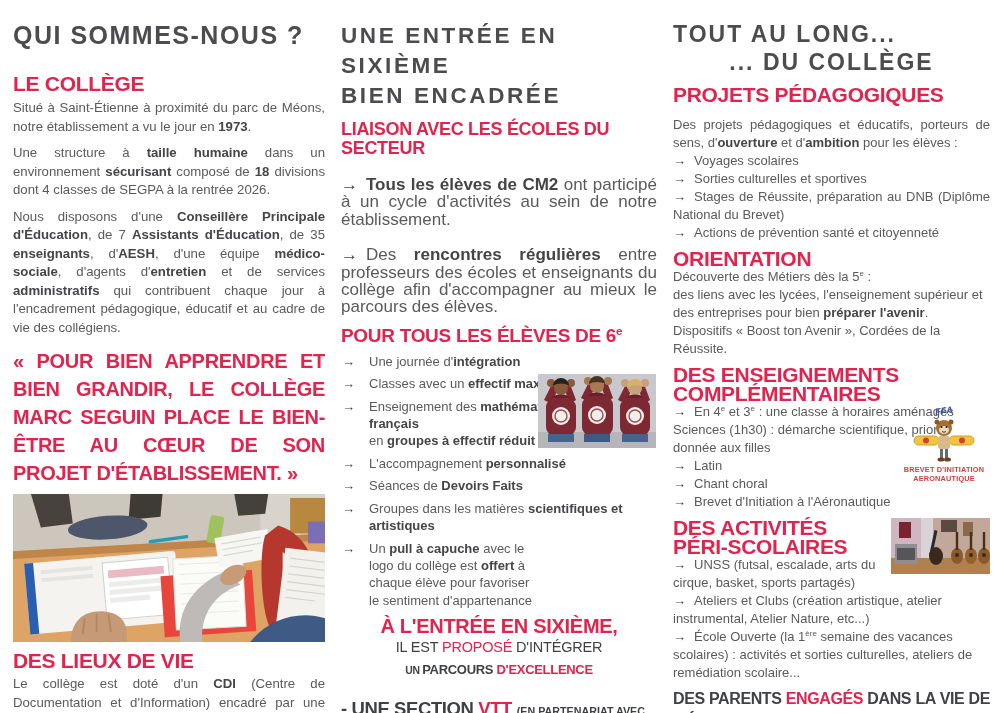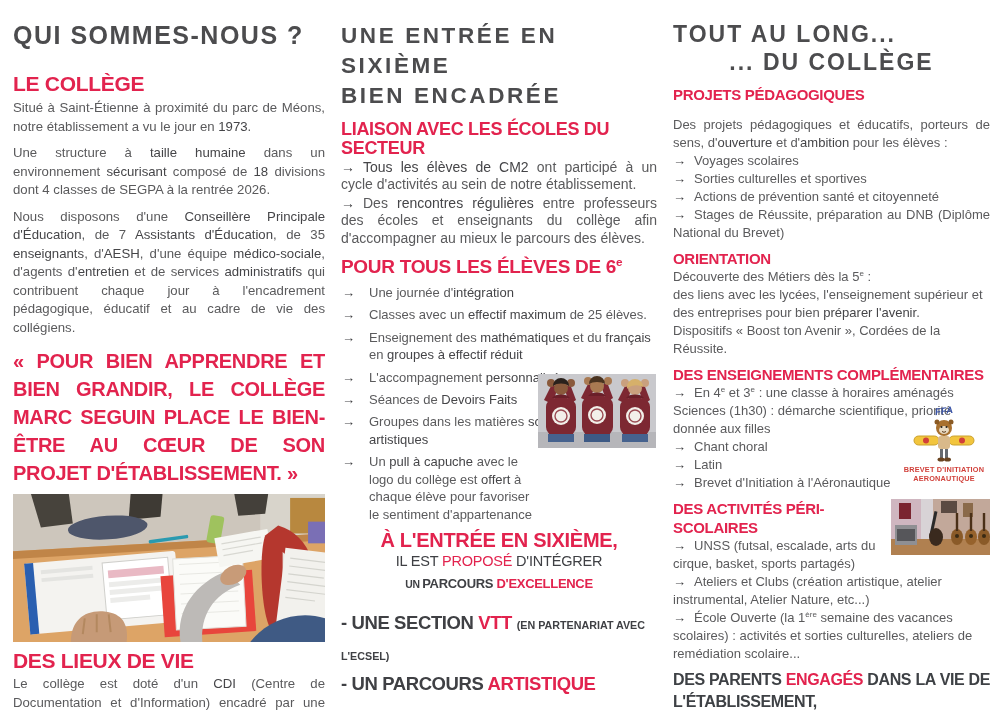--- a/index.html
+++ b/index.html
@@ -13,43 +13,43 @@
   h1{margin:0;font-weight:bold;color:var(--tg,#4c4c4e);}
   .t-left{margin-top:21px;font-size:25px;letter-spacing:1.5px;}
   .t-mid{margin-top:21px;font-size:22.5px;letter-spacing:2.6px;line-height:30px;}
   .t-right{margin-top:20px;font-size:23px;letter-spacing:2px;line-height:28px;}
   .tr2{display:block;text-align:center;}
 
   .rh{margin:0;font-weight:bold;color:var(--red,#e2234e);letter-spacing:-0.3px;}
   .rh-big{font-size:21px;line-height:24px;margin-top:22px;}
   .rh-mid{font-size:18px;line-height:19px;}
   .rh-p6{font-size:19px;line-height:21px;}
-  .rh-right{font-size:15px;line-height:19px;}
+  .rh-right{font-size:21px;line-height:19px;}
 
   p{margin:0;font-size:13.2px;line-height:18.5px;color:var(--body,#5a5a5c);}
   .just{text-align:justify;}
-  .b{font-weight:normal;color:var(--bold,#454548);}
+  .b{font-weight:bold;color:var(--bold,#454548);}
   .r{color:var(--red,#e2234e);}
   .sup{vertical-align:super;font-size:0.62em;line-height:0;}
   .sm{font-size:0.58em;letter-spacing:0;}
   .md{font-size:0.8em;}
 
   
   .p1{margin-top:3px;}
   .p2{margin-top:8px;}
   .p3{margin-top:8px;}
   .quote{margin-top:10px;font-size:20px;line-height:28px;font-weight:bold;
          color:var(--red,#e2234e);text-align:justify;letter-spacing:-0.3px;}
   .photo{display:block;margin-top:7px;width:312px;height:148px;}
   .rh-lieux{margin-top:7px;}
   .plieux{margin-top:2px;}
 
   
   .sec-liaison{margin-top:9px;}
-  .bp{position:relative;margin-top:1px;font-size:14px;line-height:17.4px;color:var(--body,#5a5a5c);}
+  .bp{position:relative;margin-top:18px;font-size:17px;line-height:17.4px;color:var(--body,#5a5a5c);}
   .ar{font-weight:bold;color:#3f3f42;margin-right:8px;}
   .list6{margin-top:7px;}
   .li{position:relative;padding-left:28px;margin-bottom:5px;font-size:13px;line-height:17.4px;color:var(--body,#5a5a5c);}
   .li .ar{position:absolute;left:1px;top:0;margin:0;}
   .li-pull{width:196px;box-sizing:border-box;padding-right:0;}
   .hoodie{position:absolute;right:1px;top:374px;width:118px;height:74px;}
   .entree{margin-top:6px;text-align:center;}
   .e1{font-size:20px;line-height:23px;font-weight:bold;color:var(--red,#e2234e);letter-spacing:-0.3px;}
   .e2{font-size:14.5px;line-height:19px;font-weight:normal;color:#3f4044;letter-spacing:-0.2px;}
   .e3{font-size:13px;line-height:25px;font-weight:bold;color:#3f4044;letter-spacing:-0.3px;}
@@ -214,34 +214,34 @@
   </div>
 
   <div class="col col-right">
     <h1 class="t-right"><span>TOUT AU LONG...</span><span class="tr2">... DU COLLÈGE</span></h1>
 
     <div class="sec" style="margin-top:9px;">
       <h2 class="rh rh-right">PROJETS PÉDAGOGIQUES</h2>
       <p class="just intro"><span>Des projets pédagogiques et éducatifs, porteurs de sens, d'</span><span class="b">ouverture</span><span> et d'</span><span class="b">ambition</span><span> pour les élèves :</span></p>
       <p class="bp just"><span class="ar">→</span><span><span>Voyages scolaires</span></span></p>
       <p class="bp just"><span class="ar">→</span><span><span>Sorties culturelles et sportives</span></span></p>
+      <p class="bp just"><span class="ar">→</span><span><span>Stages de Réussite, préparation au DNB (Diplôme National du Brevet)</span></span></p>
       <p class="bp just"><span class="ar">→</span><span><span>Actions de prévention santé et citoyenneté</span></span></p>
-      <p class="bp just"><span class="ar">→</span><span><span>Stages de Réussite, préparation au DNB (Diplôme National du Brevet)</span></span></p>
     </div>
 
     <div class="sec">
       <h2 class="rh rh-right">ORIENTATION</h2>
       <p><span>Découverte des Métiers dès la 5</span><span class="sup">e</span><span> :</span><br><span>des liens avec les lycées, l'enseignement supérieur et des entreprises pour bien </span><span class="b">préparer l'avenir</span><span>.</span><br><span>Dispositifs « Boost ton Avenir », Cordées de la Réussite.</span></p>
     </div>
 
     <div class="sec">
       <h2 class="rh rh-right">DES ENSEIGNEMENTS COMPLÉMENTAIRES</h2>
       <p class="bp" style="max-width:305px;"><span class="ar">→</span><span><span>En 4</span><span class="sup">e</span><span> et 3</span><span class="sup">e</span><span> : une classe à horaires aménagés Sciences (1h30) : démarche scientifique, priorité donnée aux filles</span></span></p>
+      <p class="bp"><span class="ar">→</span><span><span>Latin</span></span></p>
       <p class="bp"><span class="ar">→</span><span><span>Chant choral</span></span></p>
-      <p class="bp"><span class="ar">→</span><span><span>Latin</span></span></p>
       <p class="bp" style="max-width:222px;"><span class="ar">→</span><span><span>Brevet d'Initiation à l'Aéronautique</span></span></p>
       <div class="mascot">
         <span class="ffa">FFA</span>
         <svg width="64" height="46" viewBox="0 0 64 46">
           <rect x="2" y="20" width="25" height="9" rx="4.5" fill="#f2c53d" stroke="#caa12f"></rect>
           <rect x="37" y="20" width="25" height="9" rx="4.5" fill="#f2c53d" stroke="#caa12f"></rect>
           <circle cx="14" cy="24.5" r="3" fill="#d1403a"></circle>
             <circle cx="50" cy="24.5" r="3" fill="#d1403a"></circle>
           <circle cx="32" cy="12" r="8" fill="#a8702f"></circle>
           <circle cx="25" cy="6" r="2.5" fill="#8a5a24"></circle>

